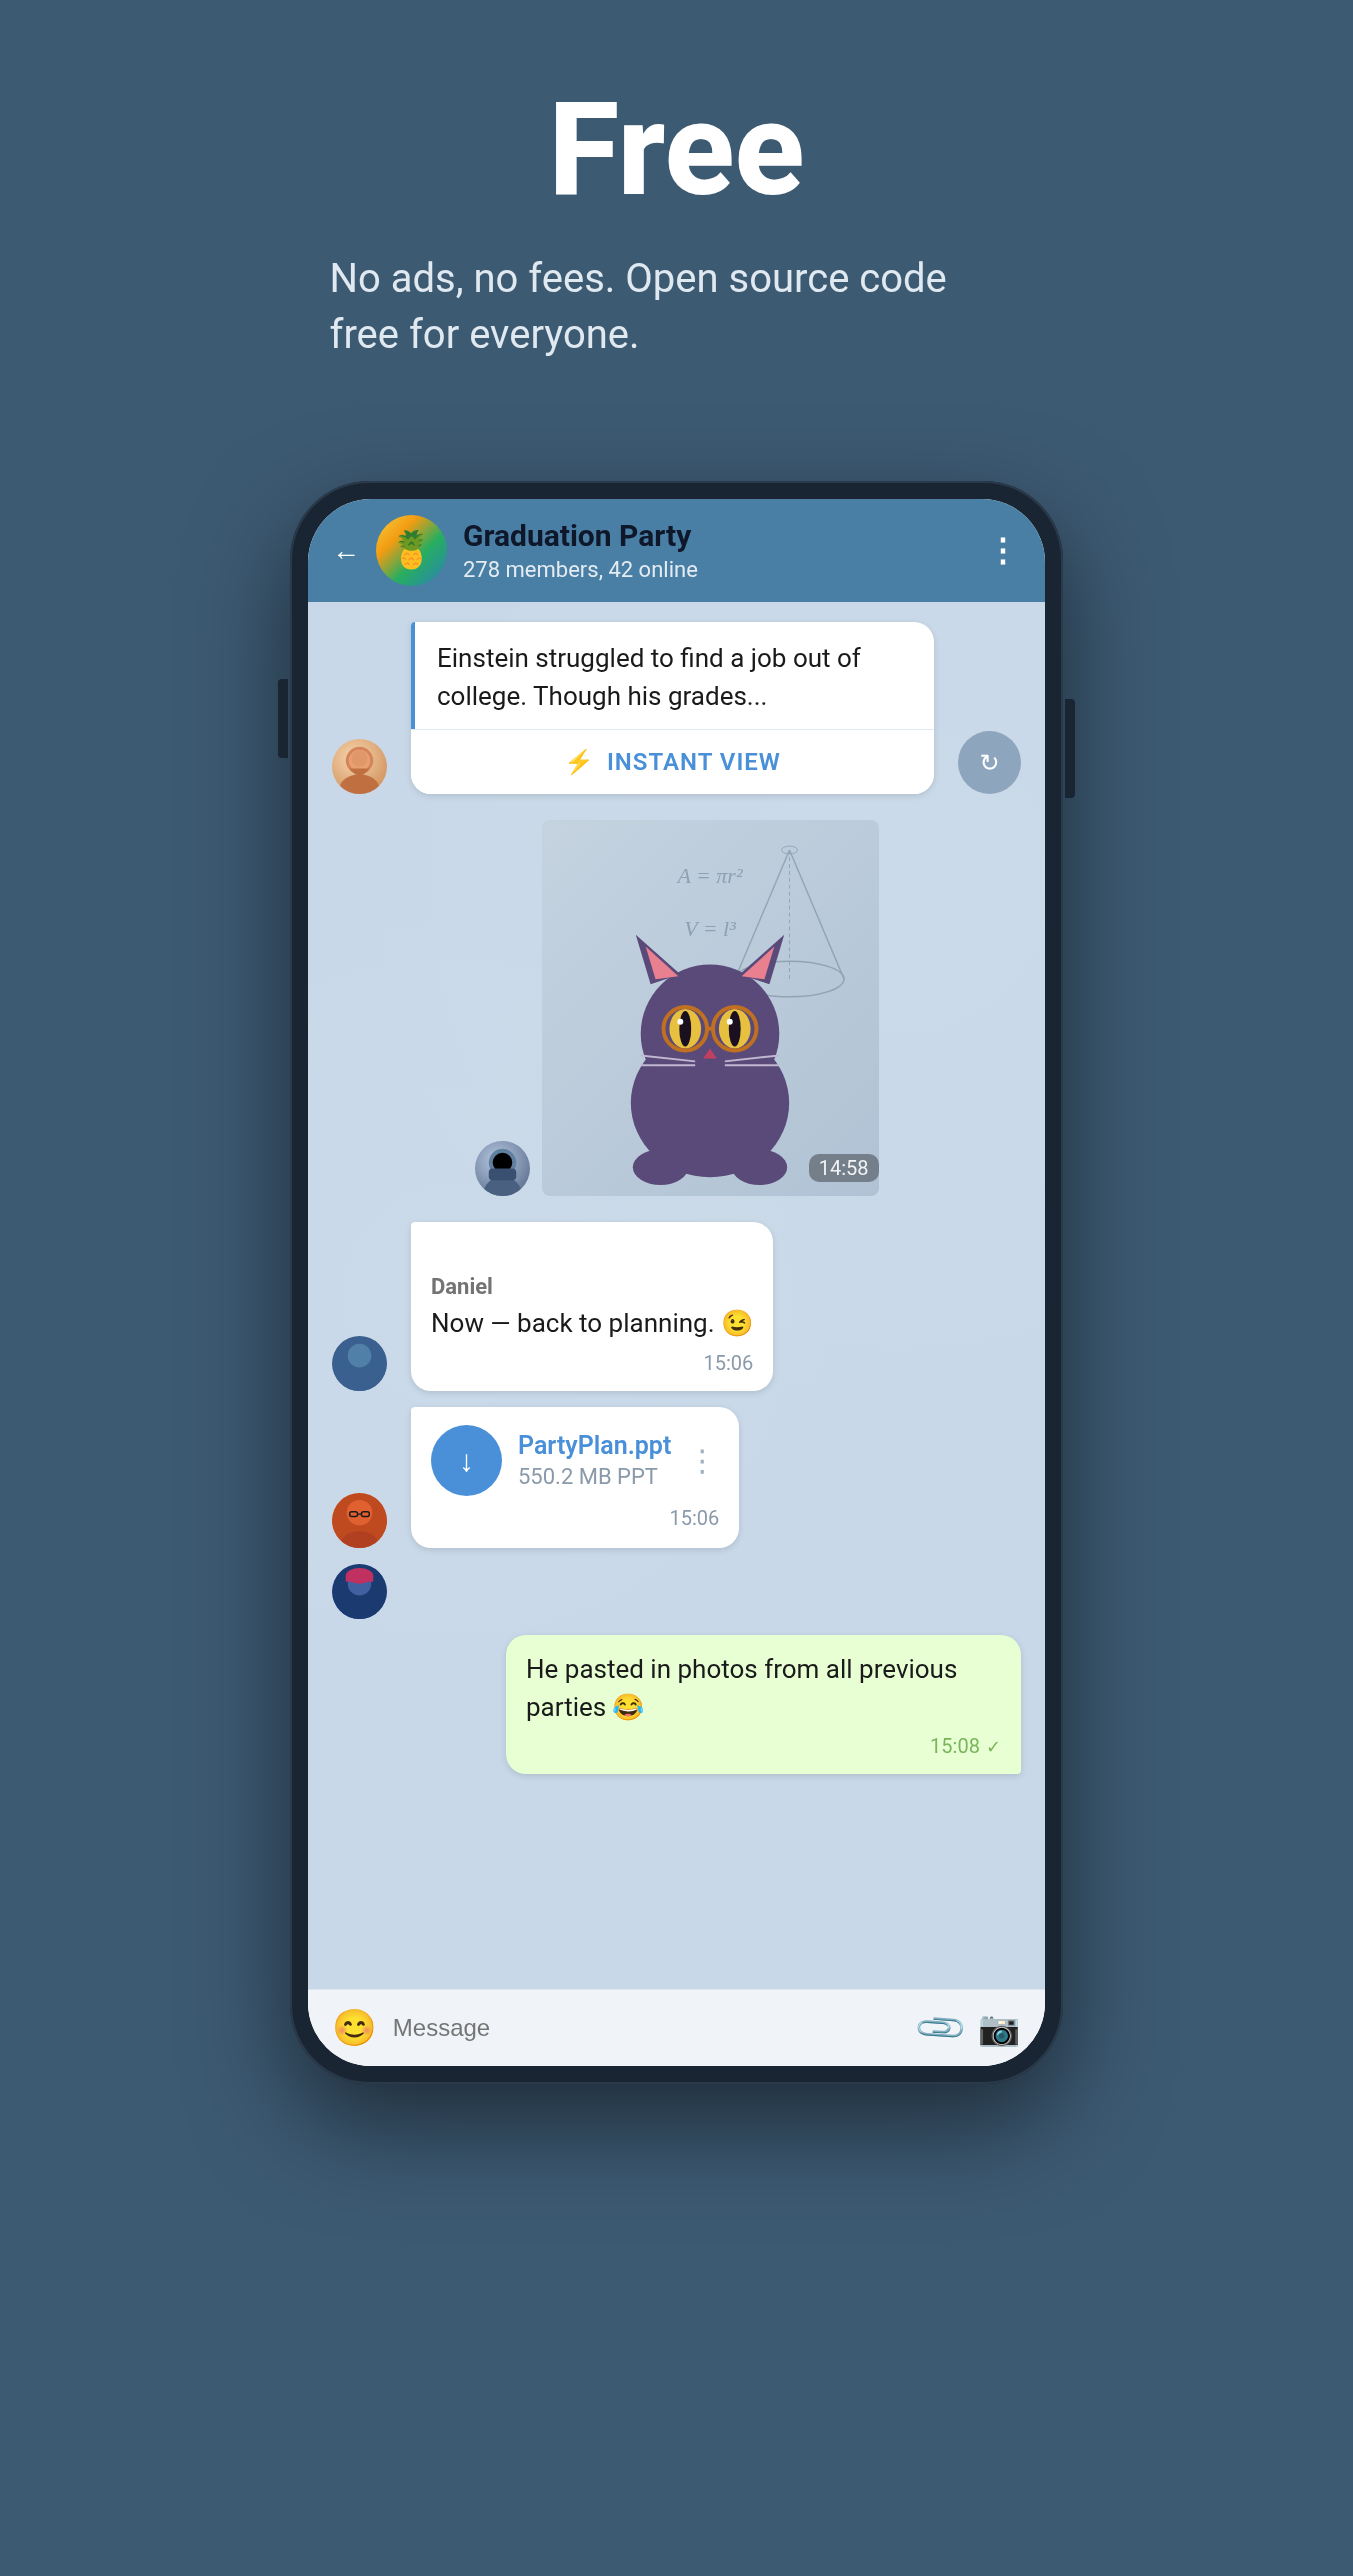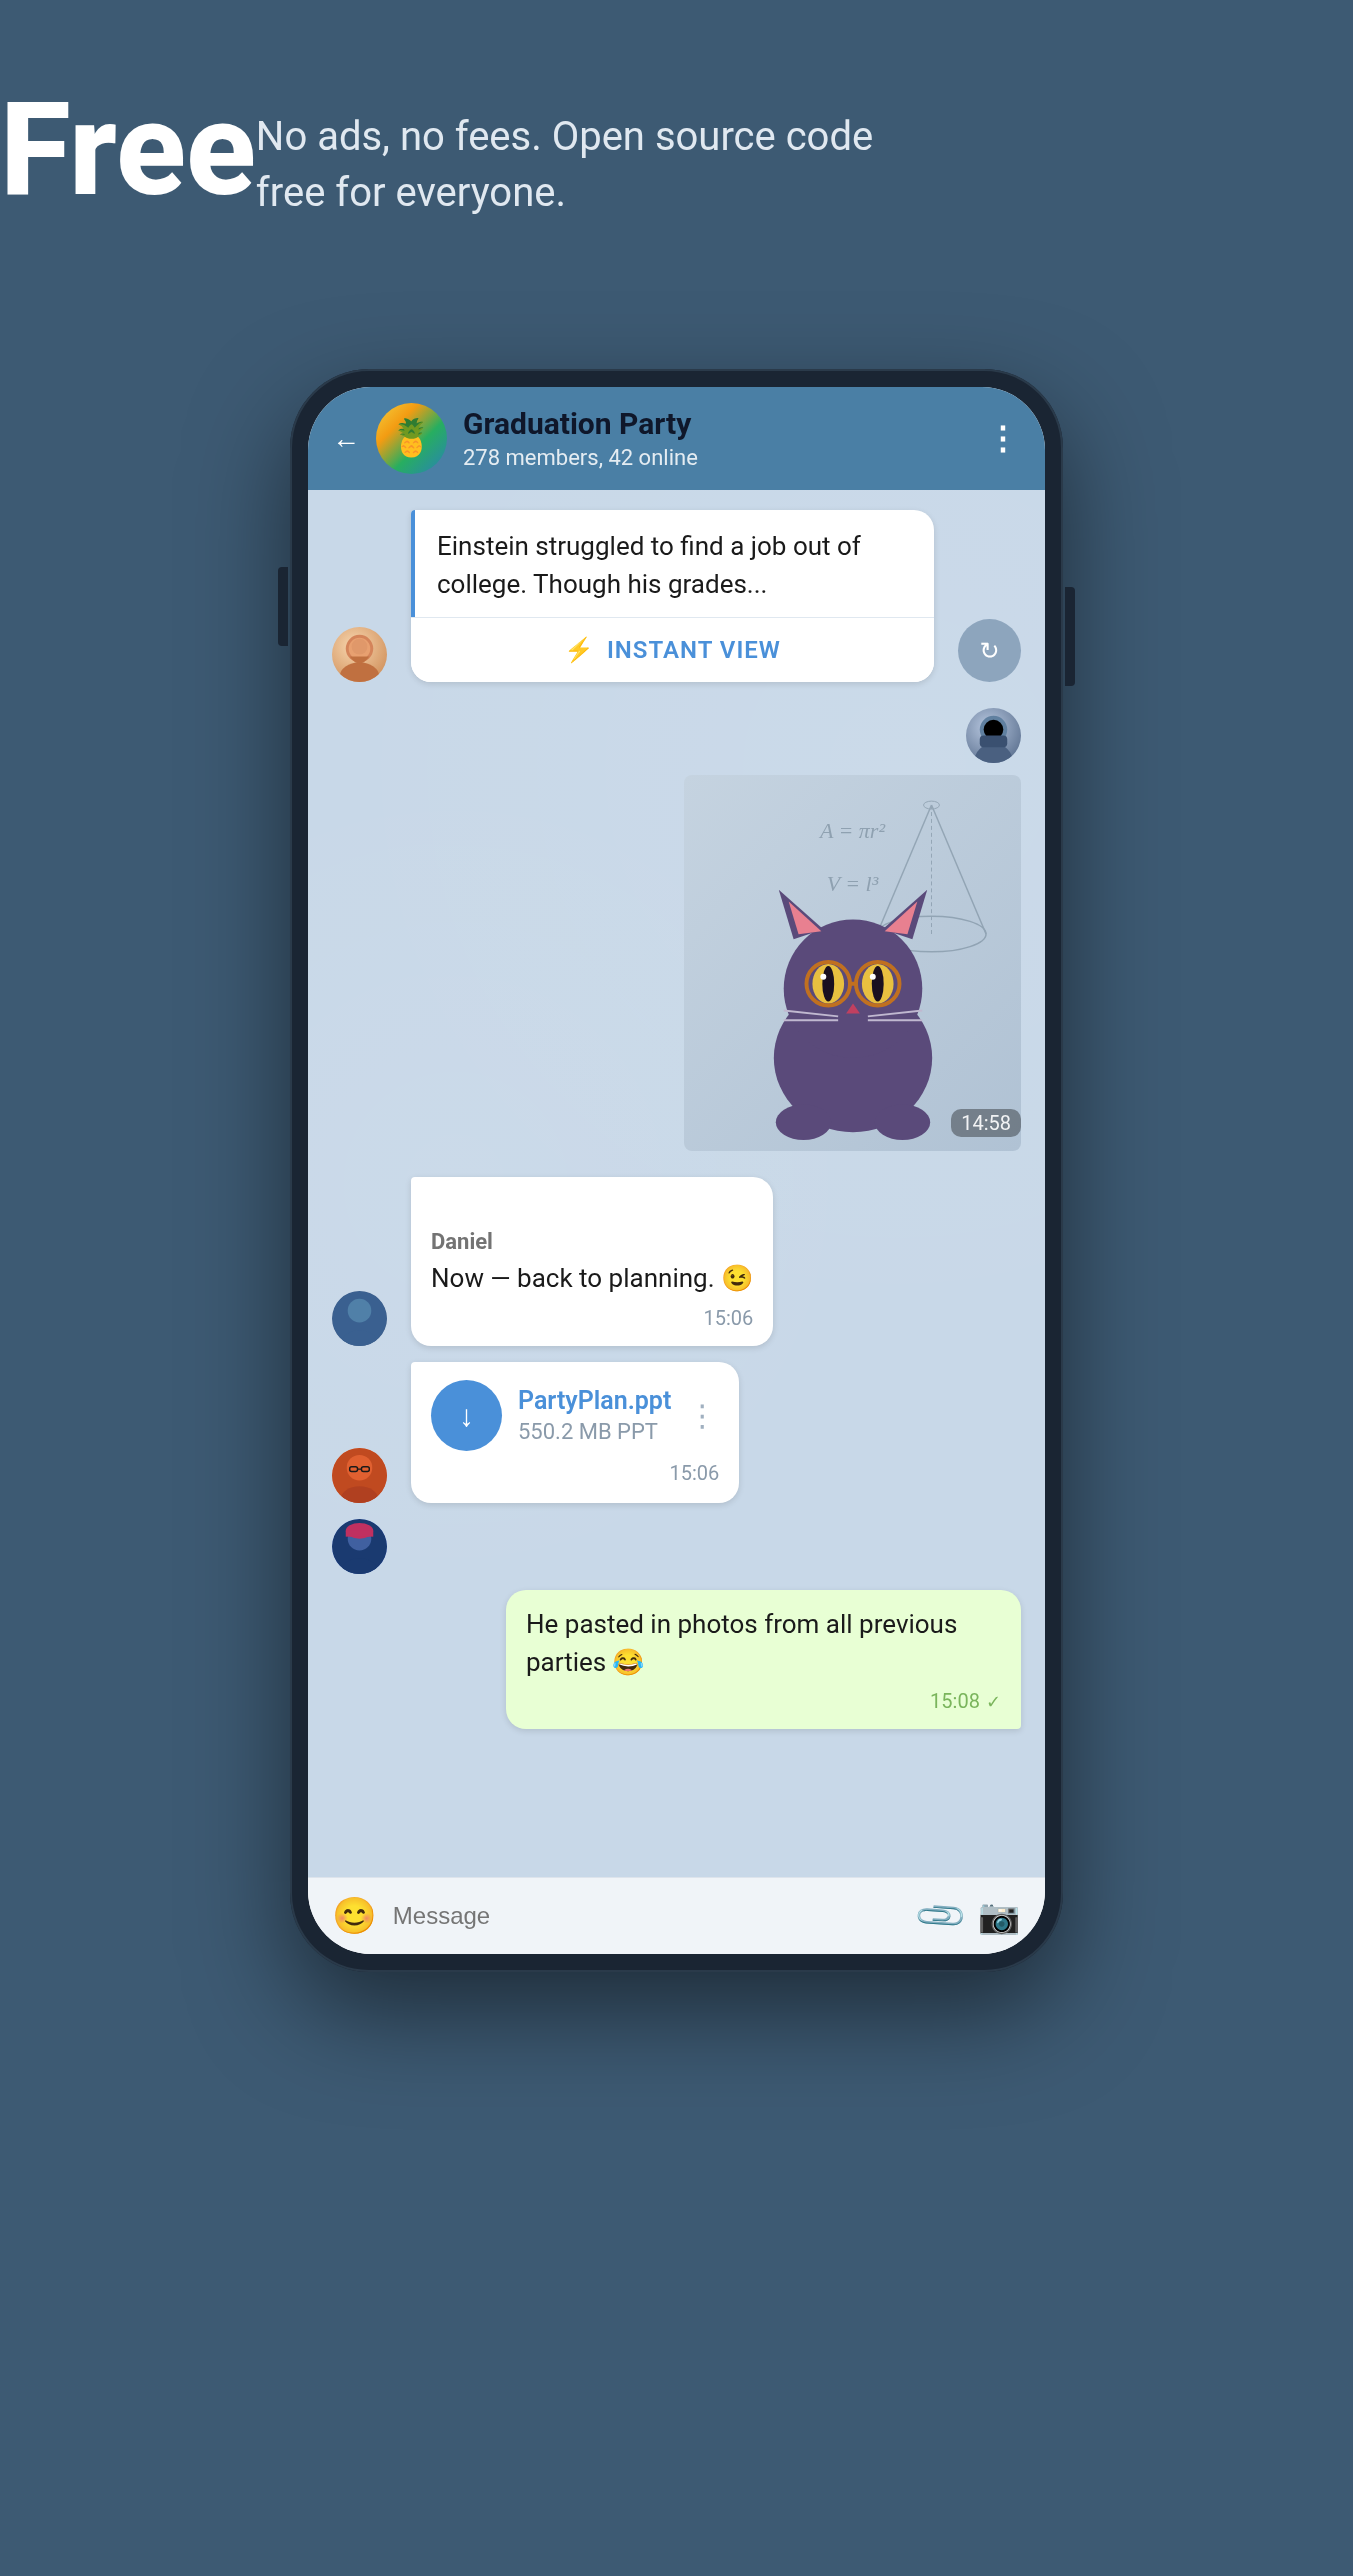--- a/index.html
+++ b/index.html
@@ -11,21 +11,21 @@
       font-family: -apple-system, BlinkMacSystemFont, 'Segoe UI', Roboto, sans-serif;
       display: flex;
       flex-direction: column;
       align-items: center;
       overflow-x: hidden;
     }
 
     .hero-section {
       width: 100%;
       display: flex;
-      flex-direction: row;
+      flex-direction: column;
       align-items: center;
       padding-top: 79px;
       padding-bottom: 59px;
     }
 
     .hero-title {
       font-size: 129px;
       font-weight: 800;
       color: #ffffff;
       text-align: center;
@@ -291,21 +291,20 @@
       flex-shrink: 0;
     }
 
     
     .sticker-area {
       display: flex;
       align-items: flex-end;
       gap: 12px;
       justify-content: center;
       padding: 10px 0;
-      flex-direction: column;
     }
 
     .sticker-container {
       position: relative;
       width: 337px;
       height: 376px;
     }
 
     .sticker-time {
       position: absolute;

